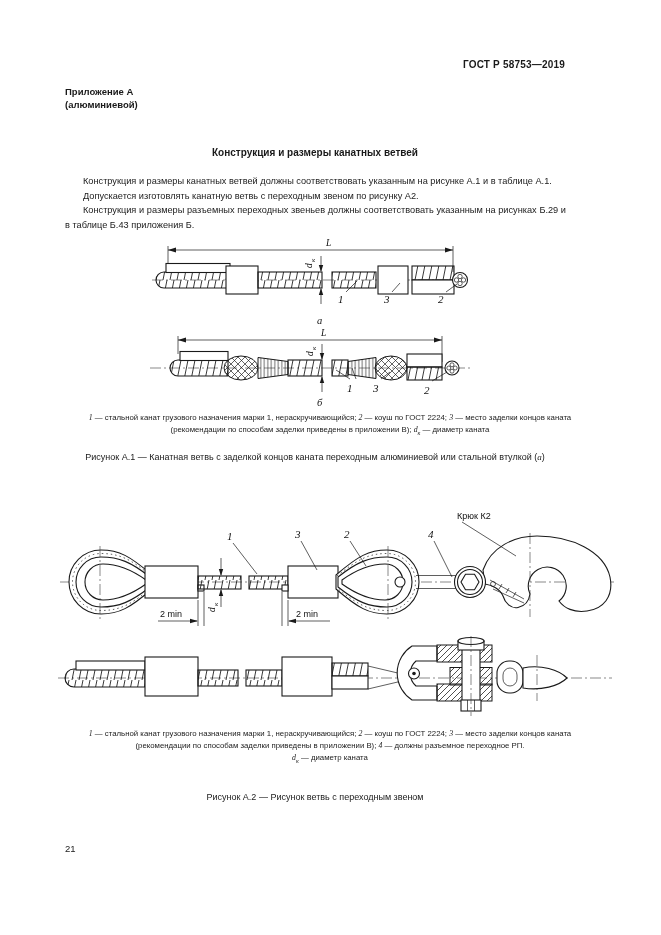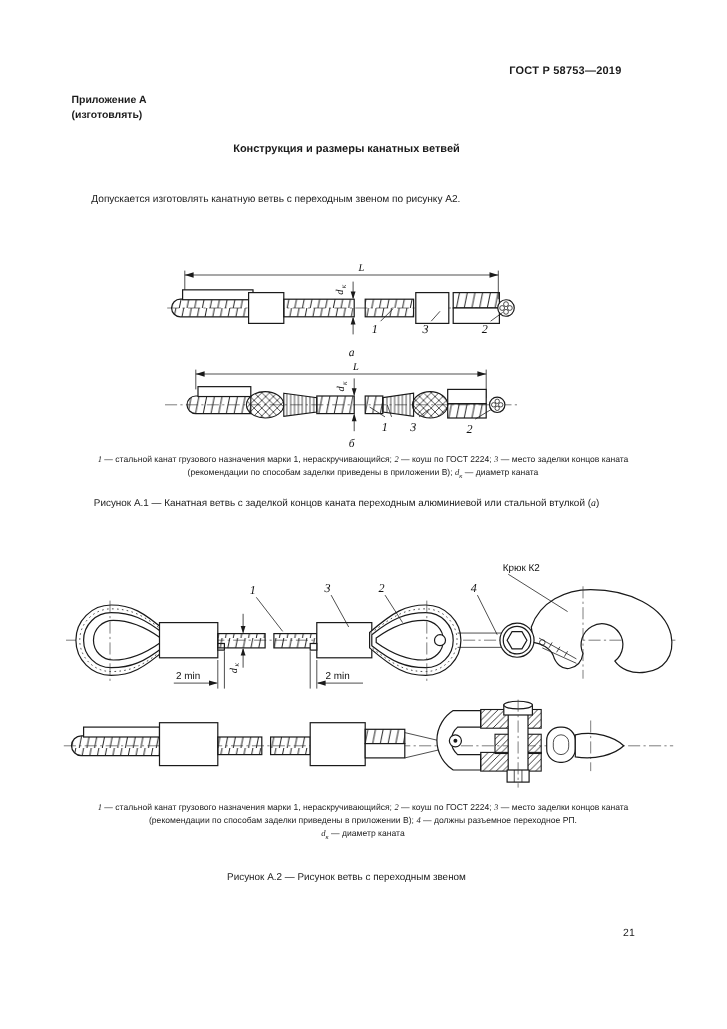--- a/index.html
+++ b/index.html
@@ -6,33 +6,33 @@
   .page {
     position:relative; width:661px; height:935px; margin:0 auto;
     background:#ffffff; font-family:"Liberation Sans", sans-serif; color:#1a1a1a;
     overflow:hidden;
     padding-left:38px;
   }
   .hdr { position:absolute; top:59px; left:65px; width:500px; text-align:right;
          font-size:10px; font-weight:bold; letter-spacing:0.2px; }
   .apx { position:absolute; top:85px; left:65px; width:500px; text-align:left;
          font-size:9.5px; font-weight:bold; line-height:13px; }
-  .heading { position:absolute; top:130px; left:65px; width:500px; text-align:center;
+  .heading { position:absolute; top:147px; left:65px; width:500px; text-align:center;
          font-size:10px; font-weight:bold; }
   .paras { position:absolute; top:174px; left:65px; width:501px; font-size:9.2px;
          line-height:14.5px; text-align:justify; }
   .paras p { margin:0; text-indent:18px; }
   .fnote { position:absolute; left:70px; width:520px; text-align:center;
          font-size:7.8px; line-height:12px; color:#222; }
   .fnote .ln { display:block; }
   .it { font-style:italic; font-family:"Liberation Serif", serif; }
   sub.sb { font-size:6px; }
   .cap { position:absolute; left:65px; width:500px; text-align:center; font-size:9px;
          line-height:15px; }
-  .pageno { position:absolute; top:843px; left:65px; width:512px; text-align:right;
+  .pageno { position:absolute; top:843px; left:65px; width:512px; 
          font-size:9.5px; }
   svg { position:absolute; overflow:visible; }
   .ol  { fill:#ffffff; stroke:#1a1a1a; stroke-width:1.1; }
   .rp  { fill:url(#hx); stroke:#1a1a1a; stroke-width:1.1; }
   .chf { fill:url(#ch); stroke:#1a1a1a; stroke-width:1; }
   .vwf { fill:url(#vw); stroke:#1a1a1a; stroke-width:1; }
   .shf { fill:url(#sh); stroke:#1a1a1a; stroke-width:1; }
   .tl  { fill:none; stroke:#1a1a1a; stroke-width:0.7; }
   .tx  { fill:none; stroke:#1a1a1a; stroke-width:0.7; stroke-dasharray:1.5 3; }
   .cl  { fill:none; stroke:#3a3a3a; stroke-width:0.6; stroke-dasharray:11 3 2 3; }
@@ -64,27 +64,29 @@
       <pattern id="sh" patternUnits="userSpaceOnUse" width="6" height="6">
         <line x1="0" y1="6" x2="6" y2="0" stroke="#222" stroke-width="0.8"></line>
       </pattern>
     </defs>
   </svg>
 
   <div class="hdr">ГОСТ Р 58753—2019</div>
 
   <div class="apx">
     <div>Приложение А</div>
-    <div>(изготовлять)</div>
+    <div>(алюминиевой)</div>
   </div>
 
   <div class="heading">Конструкция и размеры канатных ветвей</div>
 
   <div class="paras">
+    <p>Конструкция и размеры канатных ветвей должны соответствовать указанным на рисунке А.1 и в таблице А.1.</p>
     <p>Допускается изготовлять канатную ветвь с переходным звеном по рисунку А2.</p>
+    <p>Конструкция и размеры разъемных переходных звеньев должны соответствовать указанным на рисунках Б.29 и в таблице Б.43 приложения Б.</p>
   </div>
 
   <svg style="left:150px; top:234px;" width="325" height="95" viewBox="150 234 325 95">
     <line class="cl" x1="152" y1="280" x2="470" y2="280"></line>
 
     <line class="tl" x1="168" y1="246" x2="168" y2="264"></line>
     <line class="tl" x1="453" y1="246" x2="453" y2="272"></line>
     <line class="tl" x1="168" y1="250" x2="453" y2="250"></line>
     <polygon class="ah" points="168,250 176,247.5 176,252.5"></polygon>
     <polygon class="ah" points="453,250 445,247.5 445,252.5"></polygon>

